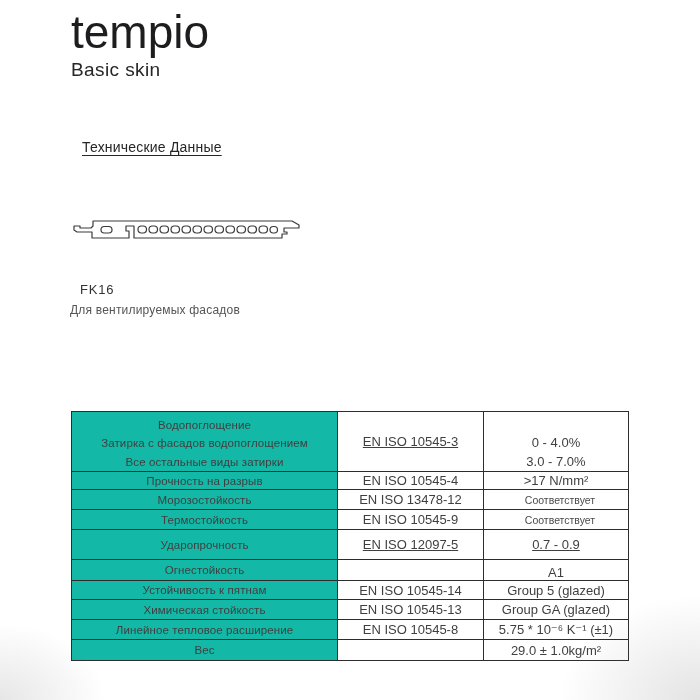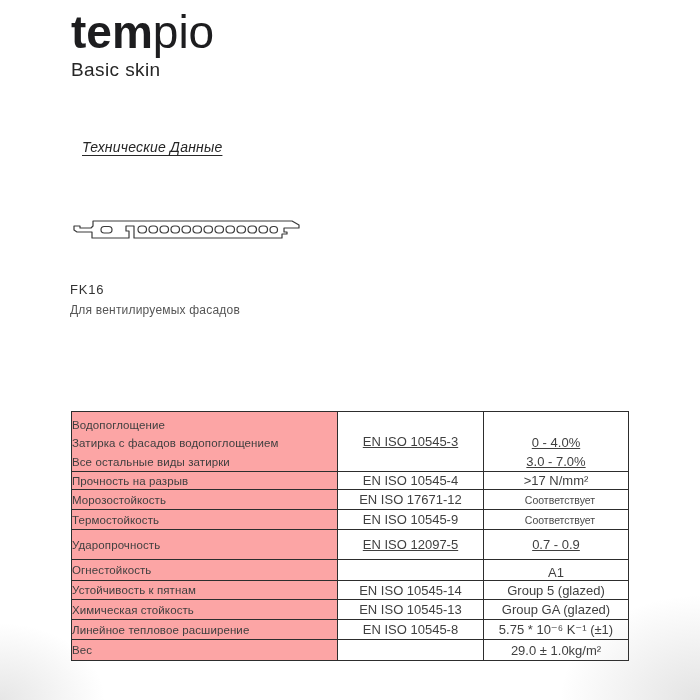--- a/index.html
+++ b/index.html
@@ -5,57 +5,57 @@
   html,body{margin:0;padding:0;}
   body{
     width:700px;height:700px;position:relative;overflow:hidden;
     background:#ffffff;
     font-family:"Liberation Sans","DejaVu Sans",sans-serif;
     color:#3d3d3d;
   }
   
   .header{position:absolute;left:71px;top:8px;}
   .logo{font-size:46px;line-height:1.05;color:#1d1d1f;letter-spacing:0px;white-space:nowrap;}
-  .logo .bold{font-weight:700;}
+  .logo .bold{font-weight:400;}
   .logo .light{font-weight:400;}
   .product{font-size:19px;color:#262626;margin-top:3px;letter-spacing:0.4px;}
   
   .section-title{
     position:absolute;left:82px;top:139px;margin:0;
     font-size:14px;font-weight:400;color:#262626;
-    text-decoration:underline;text-underline-offset:3px;letter-spacing:0.2px;font-style:italic;
+    text-decoration:underline;text-underline-offset:3px;letter-spacing:0.2px;
   }
   
   .profile-drawing{position:absolute;left:70px;top:215px;width:232px;height:28px;}
   
   .profile-info{position:absolute;left:70px;top:282px;}
-  .profile-code{font-size:13px;color:#333;letter-spacing:0.8px;font-weight:500;}
+  .profile-code{font-size:13px;color:#333;letter-spacing:0.8px;font-weight:500;margin-left:10px;}
   .profile-desc{font-size:12px;color:#555;margin-top:6px;letter-spacing:0.2px;}
   
   table.specs{
     position:absolute;left:71px;top:411px;width:557px;
     border-collapse:collapse;table-layout:fixed;
   }
   table.specs td{
     border:1.5px solid #2d2d2d;
     color:#3f3f3f;vertical-align:middle;
     padding:0;
   }
   col.c1{width:266px;} col.c2{width:146px;} col.c3{width:145px;}
-  td.prop{background:#fca5a5;text-align:left;padding-left:11px;font-size:11.5px;letter-spacing:0.1px;}
+  td.prop{background:#14b8a6;text-align:center;padding-left:11px;font-size:11.5px;letter-spacing:0.1px;}
   td.std{text-align:center;font-size:13px;color:#3a3a3a;}
   td.val{text-align:center;font-size:13px;color:#3a3a3a;}
   td.val .small{font-size:10.5px;color:#4a4a4a;margin-left:8px;}
   td.vtop{vertical-align:top;padding-top:3px;text-decoration:underline;}
   tr.r0{height:58px;} tr.r1{height:18px;} tr.r2{height:20px;} tr.r3{height:20px;}
   tr.r4{height:30px;margin-top:11px;} tr.r5{height:20px;} tr.r6{height:19px;} tr.r7{height:20px;}
   tr.r8{height:20px;} tr.r9{height:21px;}
   .pline{line-height:18.4px;}
   td.prop.multi{vertical-align:top;padding-top:4px;}
-  td.val.multi{vertical-align:top;padding-top:4px;text-decoration:underline;}
+  td.val.multi{vertical-align:top;padding-top:4px;}
   .vline{height:18.4px;line-height:18.4px;}
   tr.r5 td.val{vertical-align:middle;padding-top:5px;}
   
   .corner-shadow-left{
     position:absolute;left:0;bottom:0;width:160px;height:130px;pointer-events:none;
     background:radial-gradient(ellipse 150px 110px at 0% 100%, rgba(100,100,100,0.16), rgba(120,120,120,0) 70%);
   }
   .corner-shadow-right{
     position:absolute;right:0;bottom:0;width:210px;height:170px;pointer-events:none;
     background:radial-gradient(ellipse 200px 150px at 100% 100%, rgba(100,100,100,0.18), rgba(120,120,120,0) 70%);
@@ -118,21 +118,21 @@
         <div class="vline">3.0 - 7.0%</div>
       </td>
     </tr>
     <tr class="r1">
       <td class="prop">Прочность на разрыв</td>
       <td class="std">EN ISO 10545-4</td>
       <td class="val">&gt;17 N/mm²</td>
     </tr>
     <tr class="r2">
       <td class="prop">Морозостойкость</td>
-      <td class="std">EN ISO 17671-12</td>
+      <td class="std">EN ISO 13478-12</td>
       <td class="val"><span class="small">Соответствует</span></td>
     </tr>
     <tr class="r3">
       <td class="prop">Термостойкость</td>
       <td class="std">EN ISO 10545-9</td>
       <td class="val"><span class="small">Соответствует</span></td>
     </tr>
     <tr class="r4">
       <td class="prop">Ударопрочность</td>
       <td class="std vtop">EN ISO 12097-5</td>

